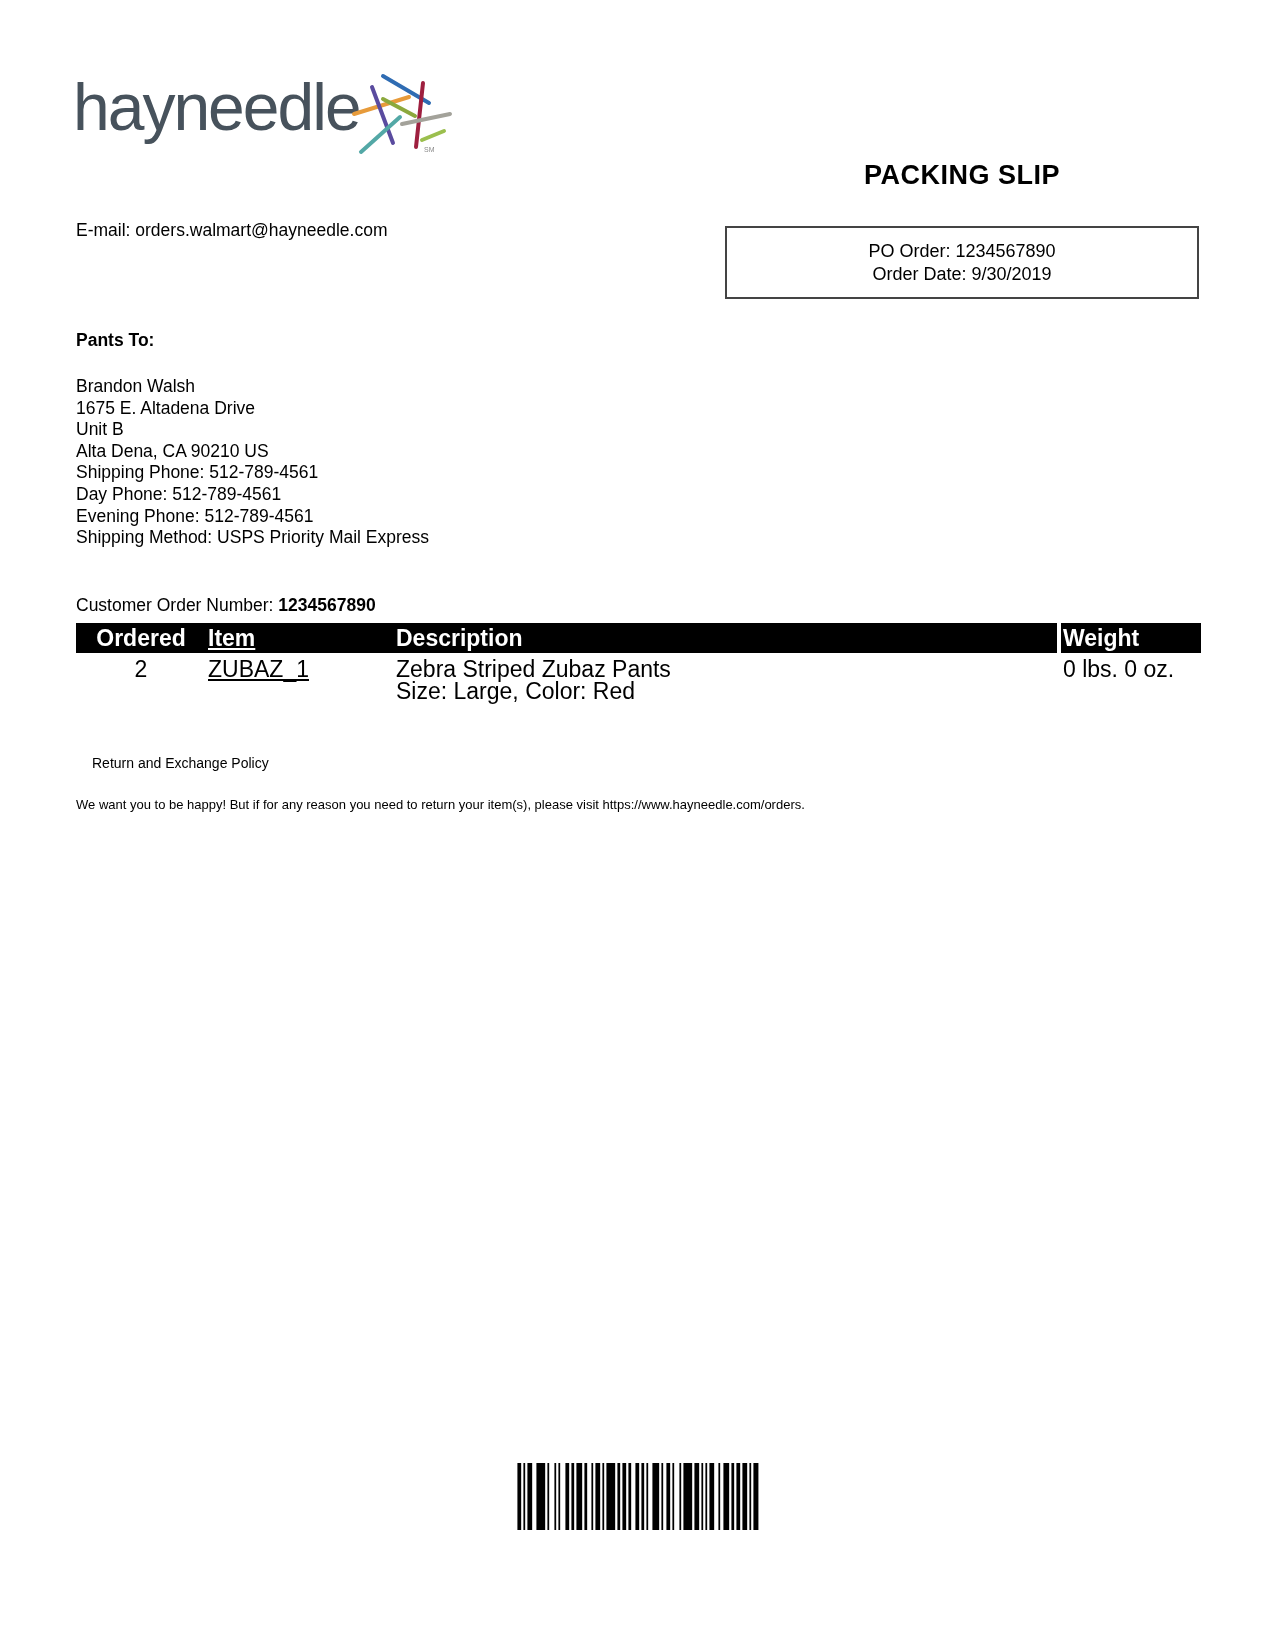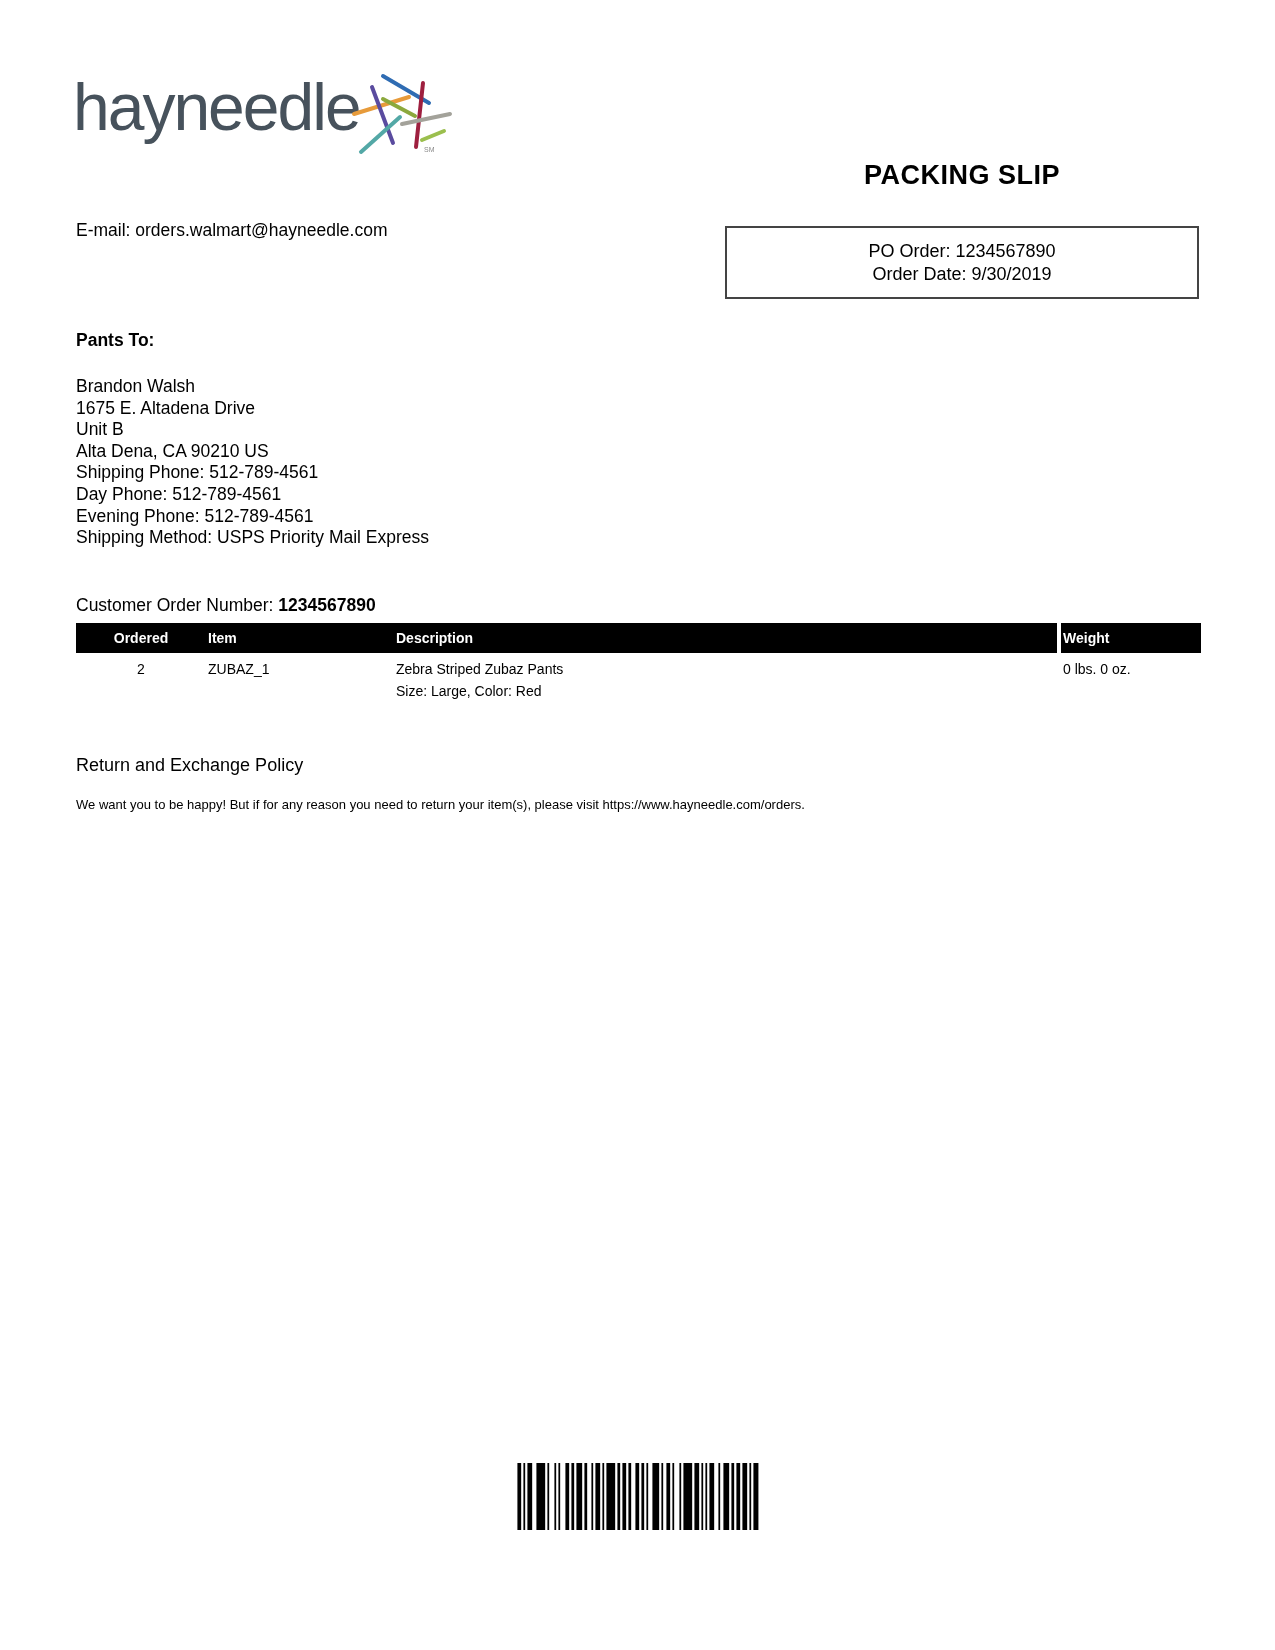--- a/index.html
+++ b/index.html
@@ -24,33 +24,33 @@
     border:2px solid #444;box-sizing:border-box;display:flex;flex-direction:column;
     justify-content:center;text-align:center;font-size:18px;line-height:23px;
   }
   
   .ship-to-heading{position:absolute;left:76px;top:330px;font-size:17.5px;font-weight:bold;}
   .address{position:absolute;left:76px;top:376px;font-size:17.5px;line-height:21.6px;}
   .order-number{position:absolute;left:76px;top:580px;font-size:17.5px;margin-top:15px;}
   .order-number b{font-weight:bold;}
   
   .items{position:absolute;left:76px;top:623px;width:1125px;}
-  table{border-collapse:separate;border-spacing:0;table-layout:fixed;width:1125px;font-size:14px;}
+  table{border-collapse:separate;border-spacing:0;table-layout:fixed;width:1125px;font-size:23px;}
   thead th{
     background:#000;color:#fff;font-weight:bold;text-align:left;
     height:30px;padding:0;box-sizing:border-box;line-height:30px;
   }
   th.c-ordered,td.c-ordered{text-align:center;}
-  th.c-item,td.c-item{padding-left:2px;}
+  th.c-item,td.c-item{padding-left:2px;text-decoration:underline;}
   th.c-desc,td.c-desc{padding-left:2px;}
   th.c-weight{border-left:4px solid #fff;padding-left:2px;}
   td.c-weight{padding-left:6px;}
   tbody td{vertical-align:top;padding-top:6px;line-height:21.5px;}
   
-  .policy-heading{position:absolute;left:76px;top:755px;font-size:18px;}
+  .policy-heading{position:absolute;left:92px;top:755px;font-size:14px;}
   .policy-text{position:absolute;left:76px;top:797px;font-size:13px;}
   
   .barcode{
     position:absolute;left:50%;top:1463px;transform:translateX(-50%);
     display:flex;align-items:stretch;
   }
   .barcode div{height:100%;}
 </style>
 </head>
 <body>

